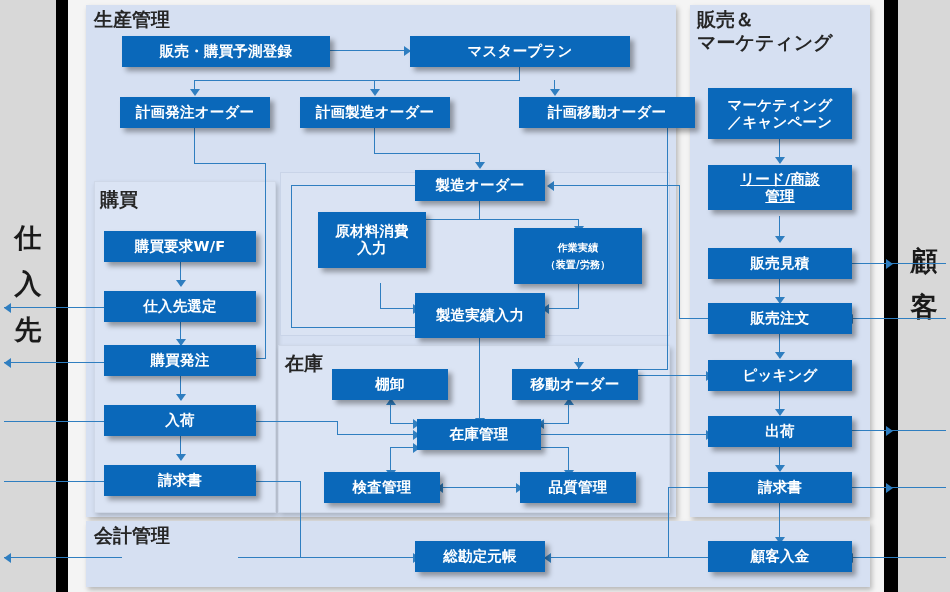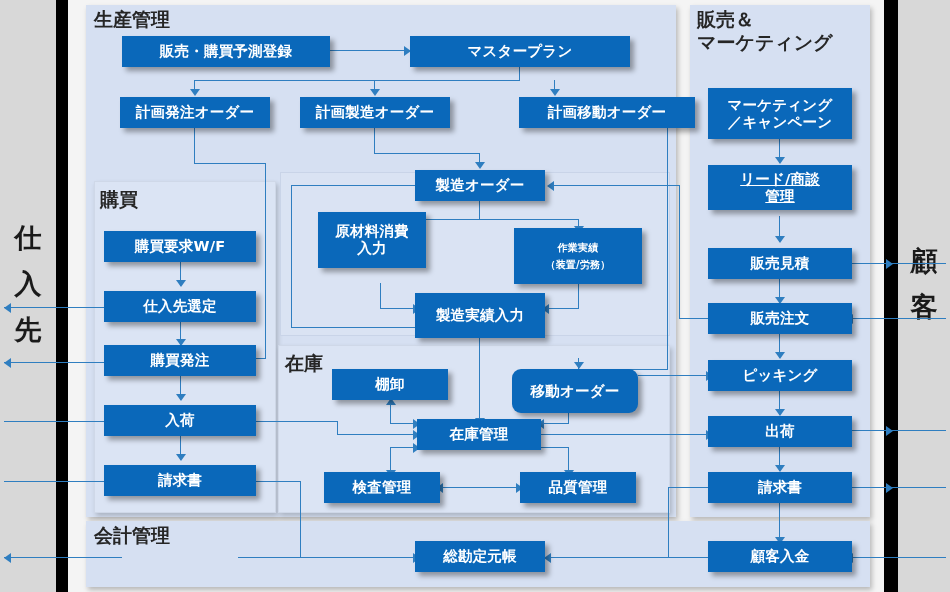--- a/index.html
+++ b/index.html
@@ -247,21 +247,21 @@
 （装置/労務）</div>
   <div class="node" style="left:415px;top:293px;width:130px;height:45px;">製造実績入力</div>
 
   <div class="node" style="left:104px;top:231px;width:152px;height:31px;">購買要求W/F</div>
   <div class="node" style="left:104px;top:291px;width:152px;height:31px;">仕入先選定</div>
   <div class="node" style="left:104px;top:345px;width:152px;height:31px;">購買発注</div>
   <div class="node" style="left:104px;top:405px;width:152px;height:31px;">入荷</div>
   <div class="node" style="left:104px;top:465px;width:152px;height:31px;">請求書</div>
 
   <div class="node" style="left:332px;top:369px;width:116px;height:31px;">棚卸</div>
-  <div class="node" style="left:512px;top:369px;width:126px;height:44px;border-radius:9px;">移動オーダー</div>
+  <div class="node" style="left:512px;top:369px;width:126px;height:31px;">移動オーダー</div>
   <div class="node" style="left:417px;top:419px;width:124px;height:31px;">在庫管理</div>
   <div class="node" style="left:324px;top:472px;width:116px;height:31px;">検査管理</div>
   <div class="node" style="left:520px;top:472px;width:116px;height:31px;">品質管理</div>
 
   <div class="node" style="left:708px;top:88px;width:144px;height:51px;">マーケティング
 ／キャンペーン</div>
   <div class="node" style="left:708px;top:165px;width:144px;height:45px;text-decoration:underline;">リード/商談
 管理</div>
   <div class="node" style="left:708px;top:248px;width:144px;height:31px;">販売見積</div>
   <div class="node" style="left:708px;top:303px;width:144px;height:31px;">販売注文</div>

